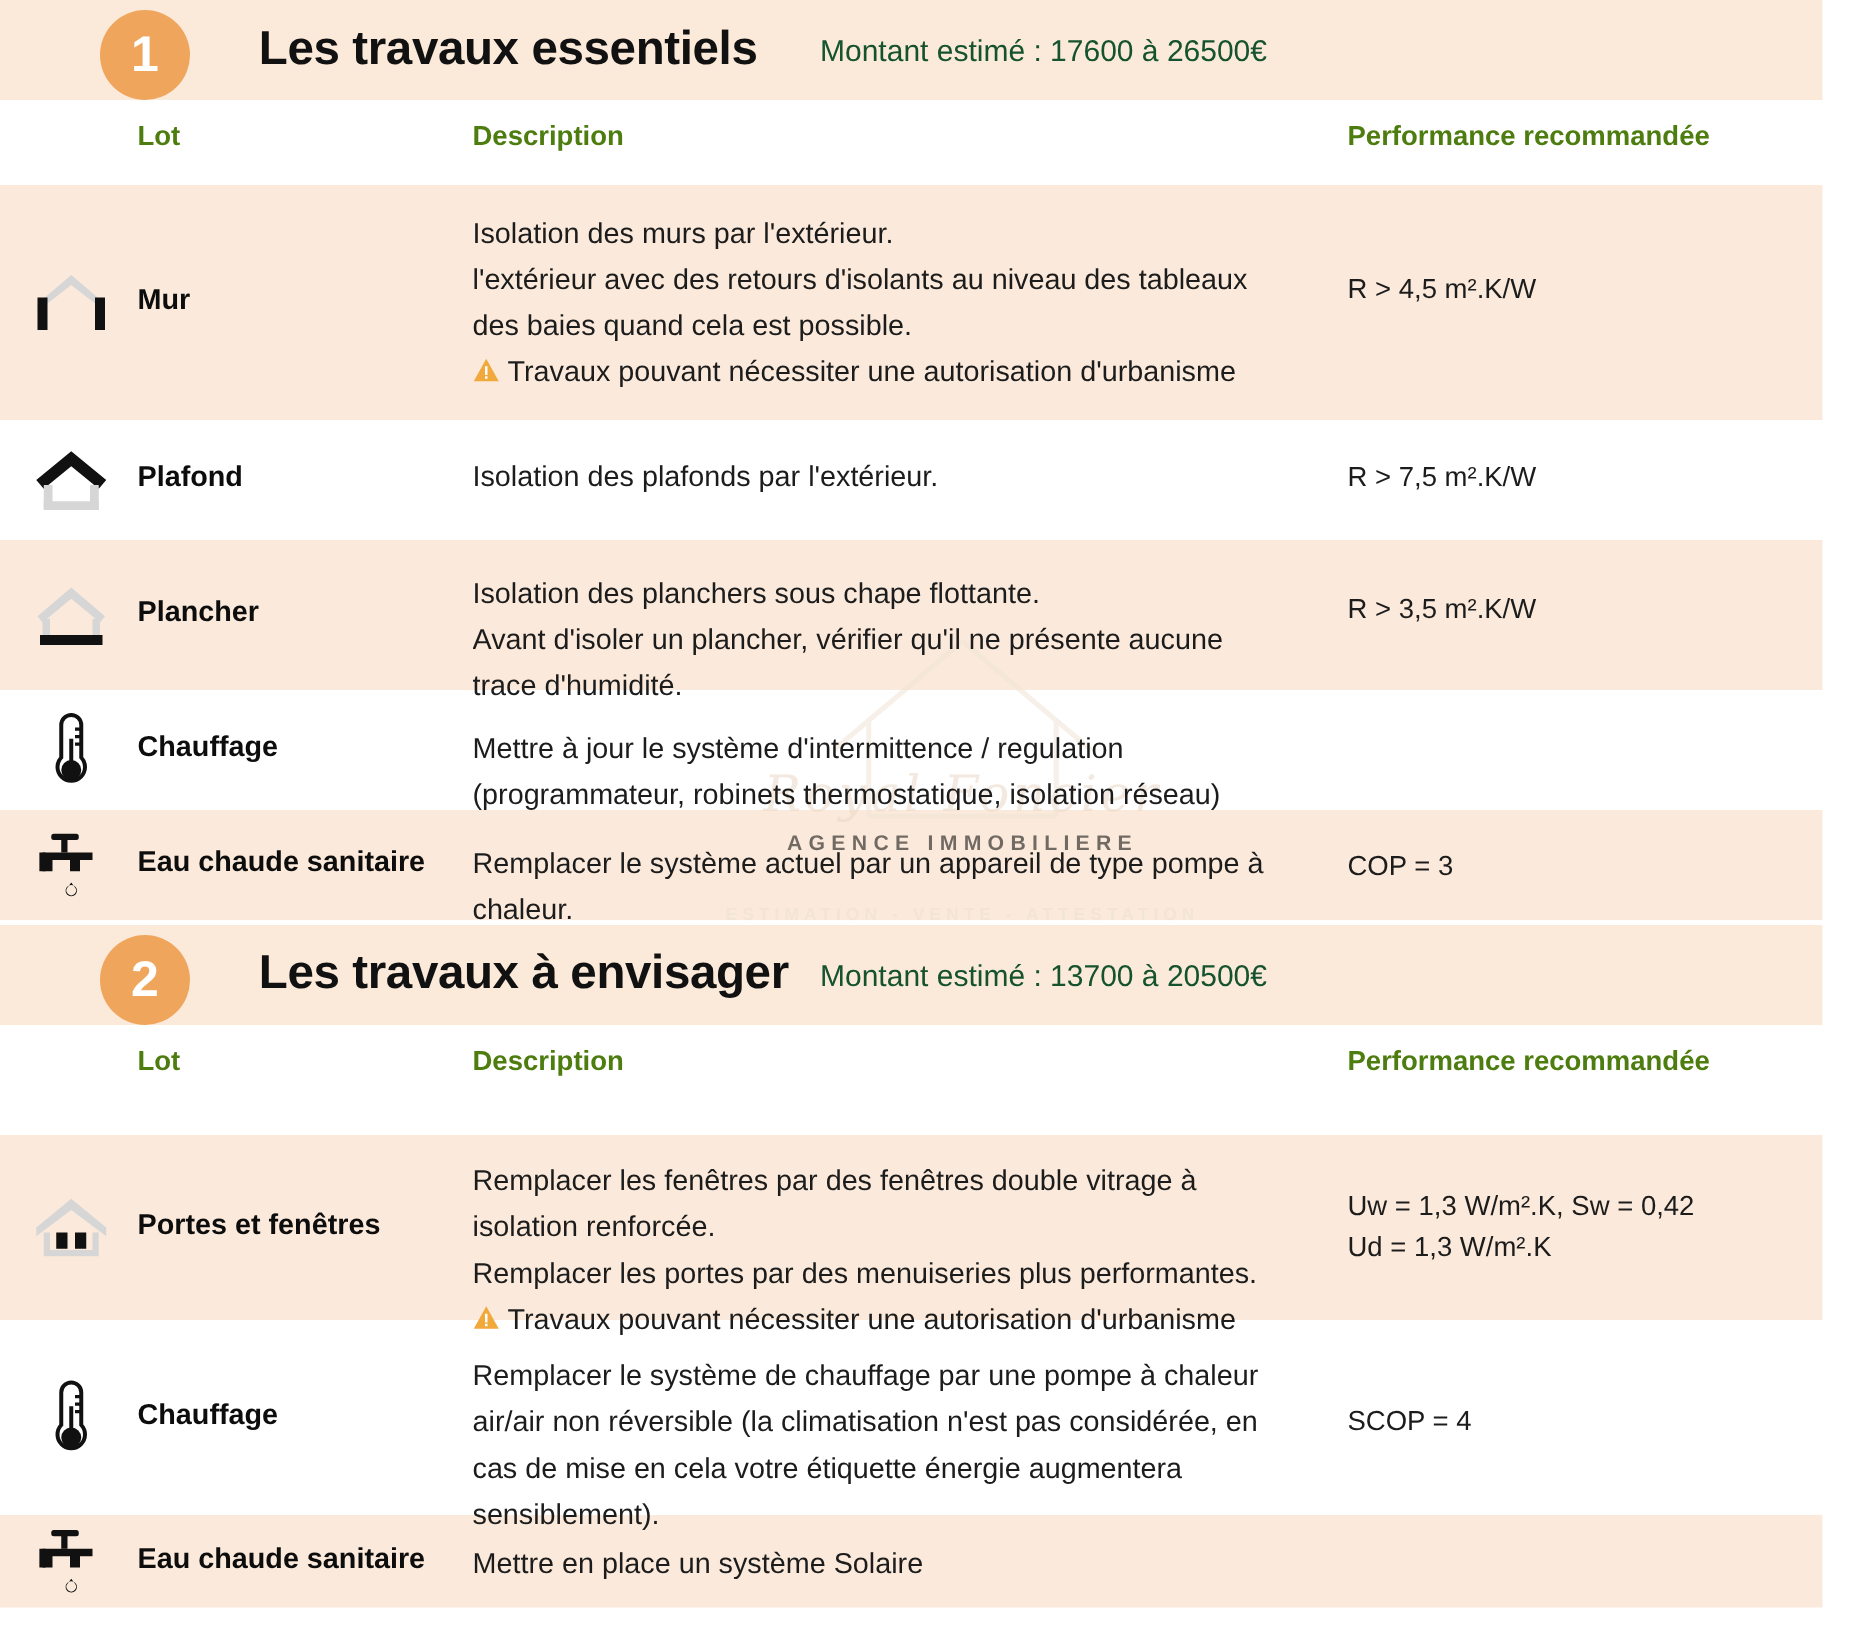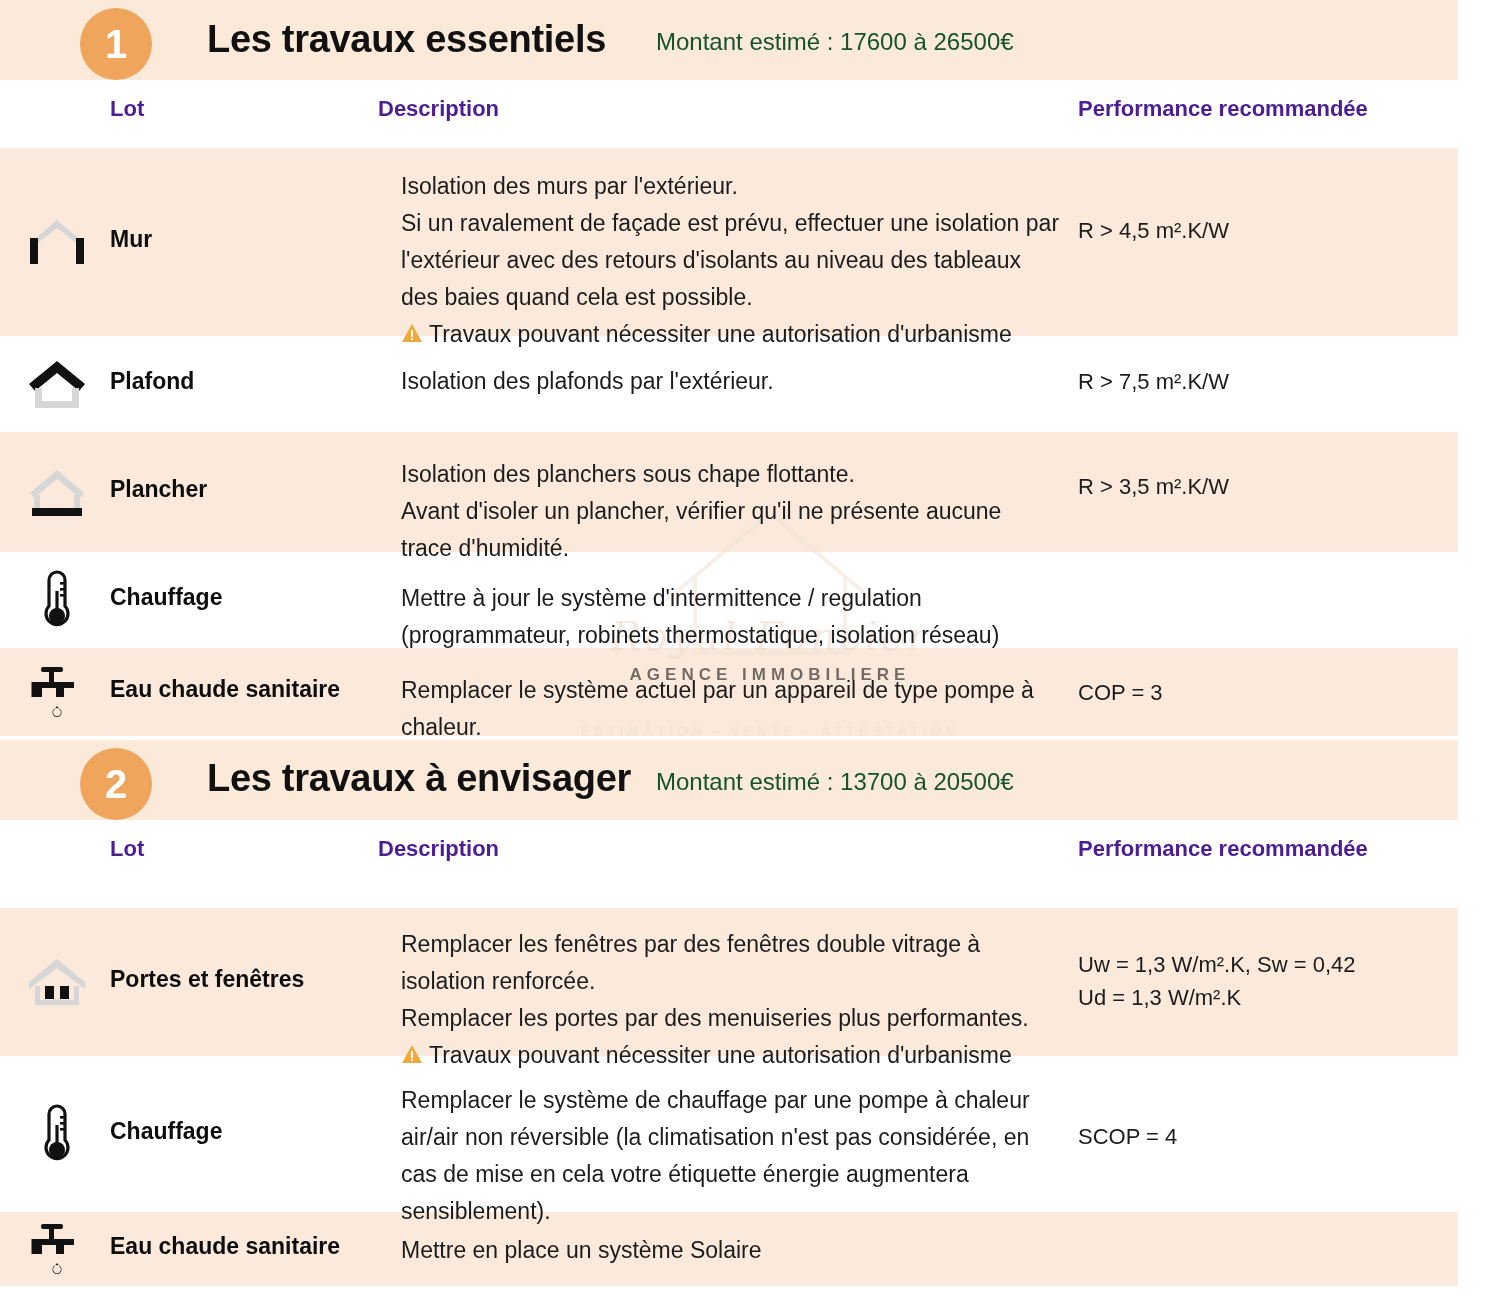--- a/index.html
+++ b/index.html
@@ -108,21 +108,21 @@
     color: #14532d;
     z-index: 6;
     white-space: nowrap;
   }
 
   
   .col-head {
     position: absolute;
     font-size: 22px;
     font-weight: bold;
-    color: #4c1d95;
+    color: #4d7c0f;
     z-index: 6;
     white-space: nowrap;
   }
 
   
   .row {
     position: absolute;
     left: 0;
     width: 1458px;
     z-index: 1;
@@ -150,21 +150,20 @@
     white-space: nowrap;
   }
   .cell-desc {
     position: absolute;
     left: 378px;
     width: 690px;
     font-size: 23px;
     line-height: 37px;
     color: #1c1c1c;
     z-index: 6;
-    margin-left: 23px;
   }
   .cell-perf {
     position: absolute;
     left: 1078px;
     width: 370px;
     font-size: 22px;
     line-height: 33px;
     color: #1c1c1c;
     z-index: 6;
   }
@@ -203,21 +202,20 @@
     <div class="cell-icon" style="top:148px;height:188px;">
       <svg width="62" height="52" viewBox="0 0 62 52">
         <path d="M31 4 L58 27 L58 33 L31 12 L4 33 L4 27 Z" fill="#d6d6d6"></path>
         <rect x="4" y="22" width="8" height="26" fill="#111111"></rect>
         <rect x="50" y="22" width="8" height="26" fill="#111111"></rect>
       </svg>
     </div>
     <div class="cell-lot" style="top:226px;">Mur</div>
     <div class="cell-desc" style="top:168px;">
       <div>Isolation des murs par l'extérieur.</div>
-      <div>Si un ravalement de façade est prévu, effectuer une isolation par</div>
       <div>l'extérieur avec des retours d'isolants au niveau des tableaux</div>
       <div>des baies quand cela est possible.</div>
       <div class="warn-line">
           <svg class="warn-icon" width="22" height="20" viewBox="0 0 22 20">
     <path d="M11 1 L21 19 L1 19 Z" fill="#f2a93b"></path>
     <rect x="10" y="7" width="2" height="7" fill="#ffffff"></rect>
     <rect x="10" y="15" width="2" height="2" fill="#ffffff"></rect>
   </svg>
           <span>Travaux pouvant nécessiter une autorisation d'urbanisme</span>
         </div>

